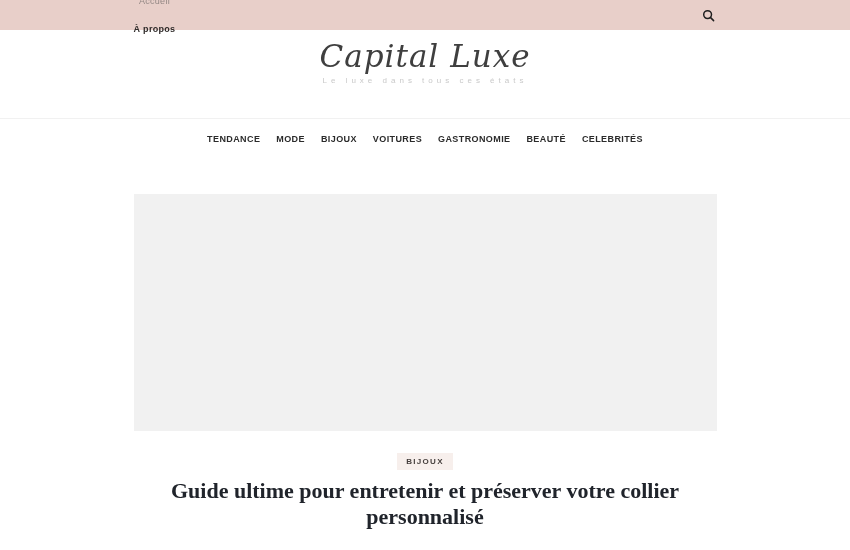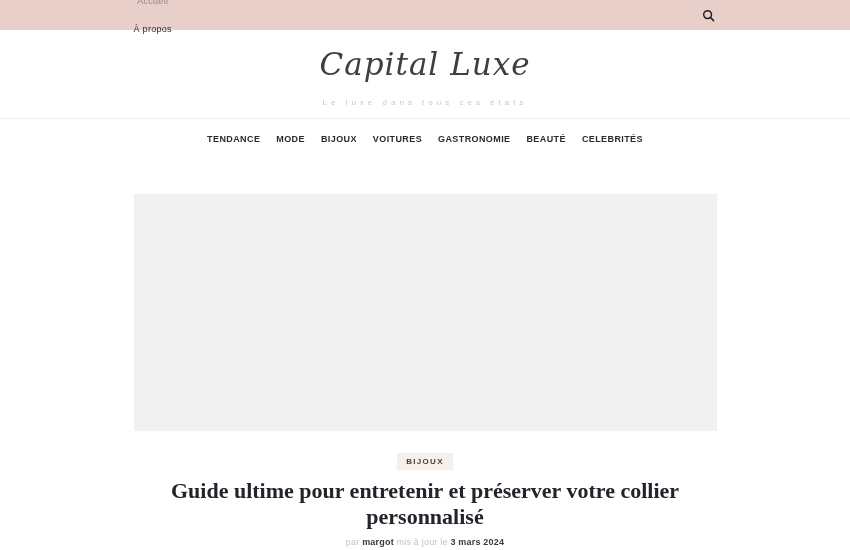--- a/index.html
+++ b/index.html
@@ -5,34 +5,34 @@
   * { margin:0; padding:0; box-sizing:border-box; }
   html,body { width:850px; height:550px; overflow:hidden; background:#ffffff; }
   body { font-family:"Liberation Sans", sans-serif; }
 
   
   .topbar { background:#e8cfc9; height:30px; }
   .topbar-inner { width:583px; margin:0 auto; height:100%;
     display:flex; align-items:center; justify-content:space-between; }
   .topbar-links { display:flex; align-items:center; gap:18px;flex-direction:column; }
   .topbar-links a { font-size:9px; letter-spacing:.3px; text-decoration:none;
-    cursor:pointer; color:#2e2a29; font-weight:400; }
+    cursor:pointer; color:#2e2a29; font-weight:700; }
   .topbar-links a.muted { color:#938784; font-weight:400; }
   .search-btn { background:none; border:none; cursor:pointer; display:flex;
     align-items:center; padding:2px; }
   .search-btn svg { display:block; }
 
   
   .site-header { background:#ffffff; height:89px; text-align:center;
-    border-bottom:1px solid #f1f1f1; padding-top:16px; }
+    border-bottom:1px solid #f1f1f1; padding-top:8px; }
   .logo { font-family:"DejaVu Serif", serif; font-style:italic;
     font-size:31px; color:#3f3f3f; letter-spacing:1px; line-height:36px;
     cursor:pointer; display:inline-block; }
   .tagline { font-size:8px; color:#c9c9c9; letter-spacing:4px;
-    margin-top:16px; font-weight:400; }
+    margin-top:2px; font-weight:400; }
 
   
   .main-nav { background:#ffffff; height:39px; display:flex;
     align-items:center; justify-content:center; gap:16px; }
   .main-nav a { font-size:9px; font-weight:600; letter-spacing:.4px;
     color:#2b2b2b; text-decoration:none; cursor:pointer; }
 
   
   .content { width:583px; margin:0 auto; }
   .hero { margin-top:36px; width:583px; height:237px; background:#f1f1f1; }
@@ -82,15 +82,14 @@
 
 <main class="content">
   <div class="hero"></div>
 
   <div class="badge-row">
     <span class="badge">BIJOUX</span>
   </div>
 
   <h1 class="title">Guide ultime pour entretenir et préserver votre collier personnalisé</h1>
 
-  <div class="byline"><span>par </span><span class="strong">margot</span><span> mis à jour le </span><span class="strong">3 mars 2024</span></div>
 
 </main>
 
 </body></html>

